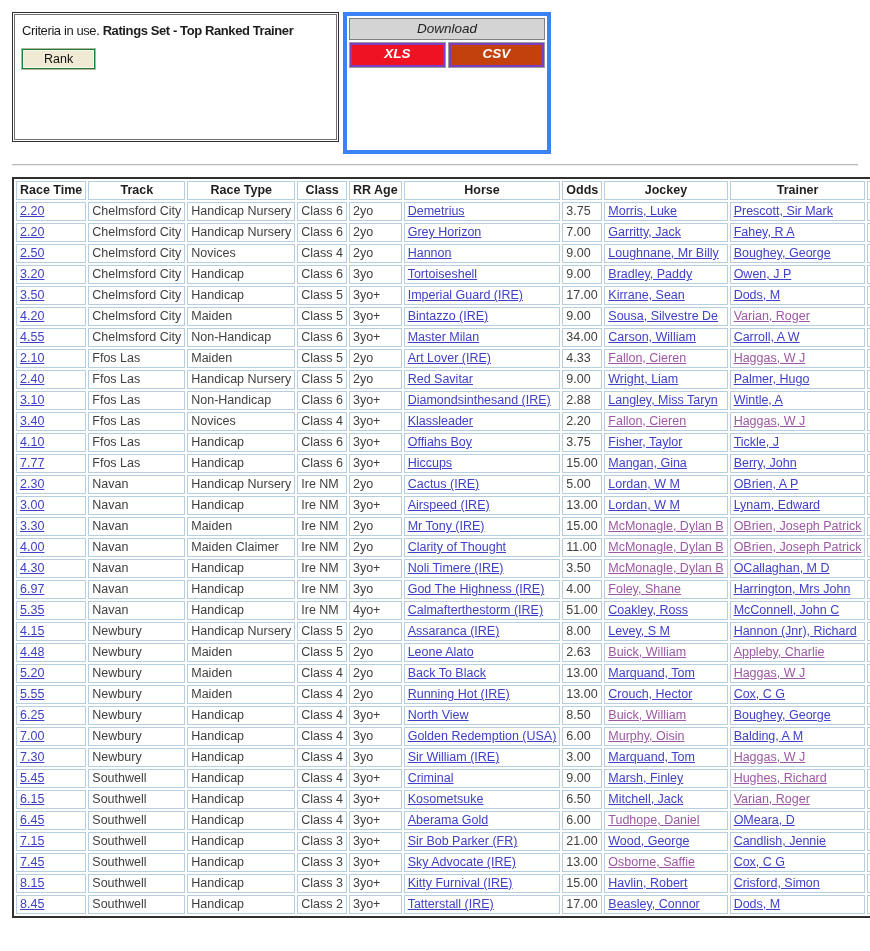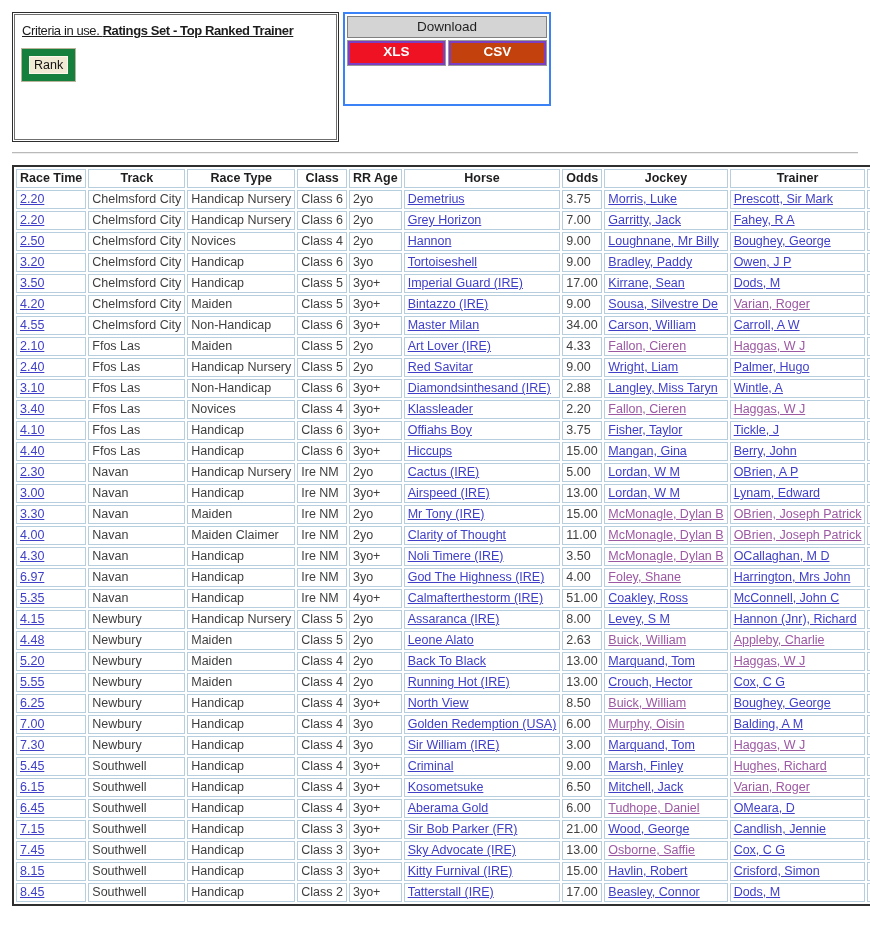--- a/index.html
+++ b/index.html
@@ -17,39 +17,40 @@
   .criteria-box {
     width:327px; height:130px;
     border:1px solid #2e2e2e; padding:1px;
   }
   .criteria-inner {
     border:1px solid #6f6f6f; height:100%;
     padding:7px 6px 4px 7px; overflow:hidden;
   }
   .criteria-line {
     font-size:13px; letter-spacing:-0.4px; line-height:18px;
-    white-space:nowrap; color:#1c1c1c;text-decoration:underline;
+    white-space:nowrap; color:#1c1c1c;
   }
   .criteria-line b { letter-spacing:-0.4px; }
   .btn-row { margin-top:9px; }
   .btn-row2 { margin-top:4px; }
   .legacy-btn {
     font-family:"Liberation Sans", sans-serif;
     font-size:12.5px; color:#111;
     background:#f0e9d4;
-    border:7px solid #15803d;
+    border:1px solid #15803d;
     box-shadow:inset 0 0 0 1px #fbf7ea, 0 0 0 1px #b9b49a;
-    padding:2px 5px; margin-right:5px; cursor:pointer;
+    padding:2px 21px; margin-right:5px; cursor:pointer;
   }
 
   .download-box {
-    width:208px; height:94px;
-    border:2px solid #3b82f6;
+    width:208px; height:142px;
+    border:4px solid #3b82f6;
     padding:2px;
     background:#fff;
+    font-style:italic;
   }
   .download-header {
     border:1px solid #808080;
     background:#d4d4d4;
     text-align:center;
     font-size:13.5px; line-height:20px; height:22px;
     margin-bottom:2px;
   }
   .download-buttons { display:flex; gap:2px; }
   .dl-cell { flex:1; border:1px solid #9a9a9a; padding:0; }
@@ -285,21 +286,21 @@
         <td>Handicap</td>
         <td>Class 6</td>
         <td>3yo+</td>
         <td><a class="lnk">Offiahs Boy</a></td>
         <td>3.75</td>
         <td><a class="lnk">Fisher, Taylor</a></td>
         <td><a class="lnk">Tickle, J</a></td>
         <td>Still to Run</td>
       </tr>
       <tr>
-        <td><a class="lnk">4.40</a></td>
+        <td><a class="lnk">7.77</a></td>
         <td>Ffos Las</td>
         <td>Handicap</td>
         <td>Class 6</td>
         <td>3yo+</td>
         <td><a class="lnk">Hiccups</a></td>
         <td>15.00</td>
         <td><a class="lnk">Mangan, Gina</a></td>
         <td><a class="lnk">Berry, John</a></td>
         <td>Still to Run</td>
       </tr>

